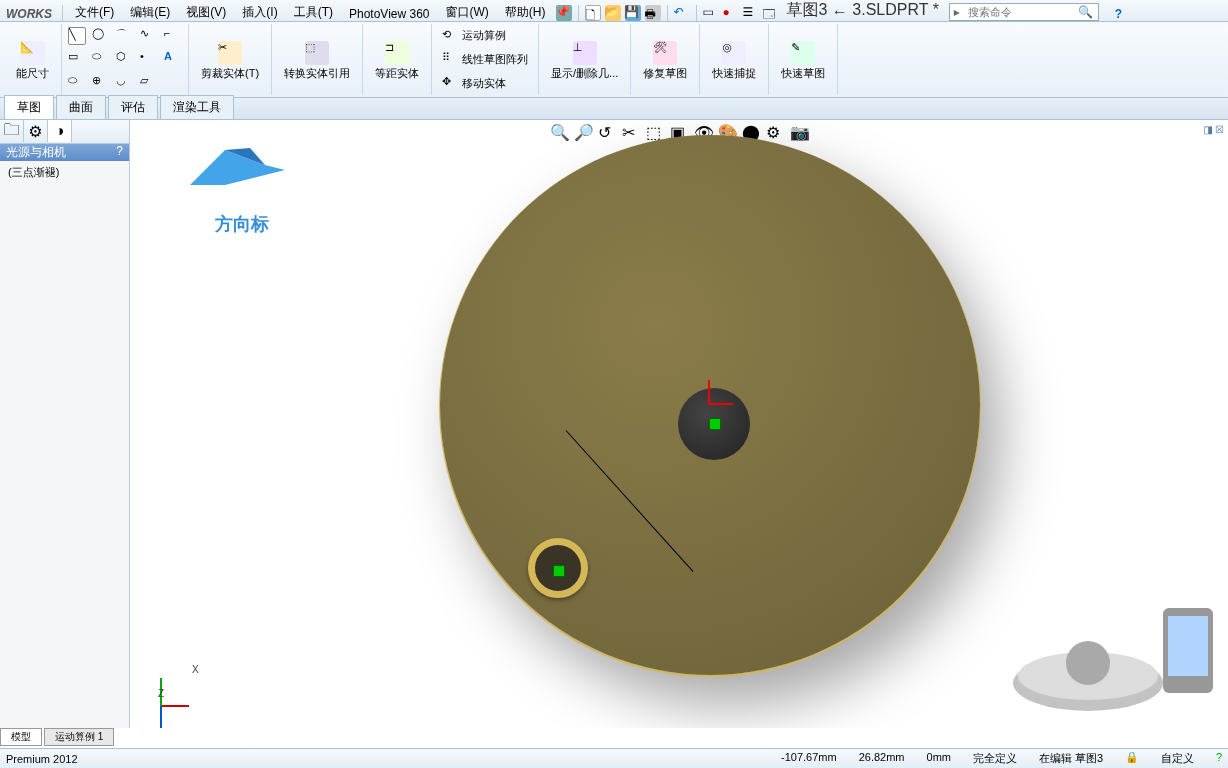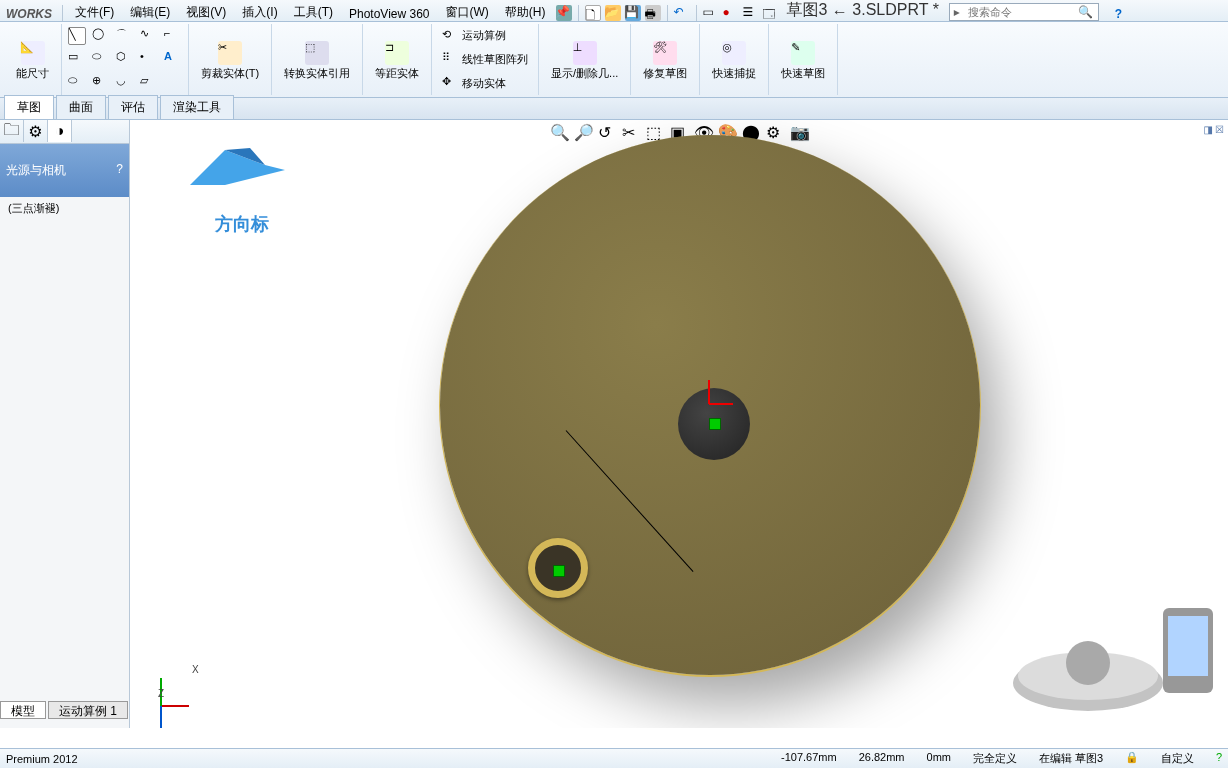--- a/index.html
+++ b/index.html
@@ -26,21 +26,21 @@
 .rrow { display: flex; align-items: center; gap: 4px; padding: 1px 4px; }
 .rrow .si { width: 16px; height: 16px; }
 
 .tabbar { height: 22px; background: linear-gradient(#e8f0f8,#d8e4f0); border-bottom: 1px solid #a8c0d8; display: flex; align-items: end; padding-left: 4px; font-size: 12px; }
 .tabbar .tab { padding: 3px 12px; border: 1px solid #a8c0d8; border-bottom: none; margin-right: 2px; background: #e8f0f8; cursor: pointer; }
 .tabbar .tab.active { background: #fff; }
 
 .sidepanel { position: absolute; left: 0; top: 120px; width: 130px; height: 608px; background: #f4f6f8; border-right: 1px solid #b8c8d8; }
 .sidepanel .ptabs { height: 24px; background: linear-gradient(#f5f9fc,#e4eef6); display: flex; border-bottom: 1px solid #b8c8d8; }
 .sidepanel .ptab { width: 24px; height: 22px; border-right: 1px solid #b8c8d8; display: flex; align-items: center; justify-content: center; }
-.sidepanel .phead { background: linear-gradient(#7fa8d8,#5c8cc8); color: #fff; padding: 18px 6px; font-size: 12px; display: flex; justify-content: space-between; }
+.sidepanel .phead { background: linear-gradient(#7fa8d8,#5c8cc8); color: #fff; padding: 0 6px; font-size: 12px; display: flex; justify-content: space-between; }
 .sidepanel .pitem { padding: 4px 8px; font-size: 11px; }
 
 .viewport { position: absolute; left: 130px; top: 120px; width: 1098px; height: 608px; background: #fff; overflow: hidden; }
 .viewtoolbar { position: absolute; top: 0; left: 50%; transform: translateX(-50%); display: flex; gap: 4px; padding: 2px; }
 .vtb { width: 20px; height: 20px; border: 1px solid transparent; }
 
 .bigcircle { position: absolute; left: 310px; top: 15px; width: 540px; height: 540px; border-radius: 50%; background: radial-gradient(circle at 40% 35%, #8a7d4a, #6b5f38); box-shadow: 0 1px 0 1px #d4b858, 20px 30px 60px rgba(0,0,0,0.35); }
 .centerhole { position: absolute; left: 548px; top: 268px; width: 72px; height: 72px; border-radius: 50%; background: radial-gradient(circle at 40% 35%,#444,#222); }
 .smallring { position: absolute; left: 398px; top: 418px; width: 60px; height: 60px; border-radius: 50%; background: #3a3426; border: 7px solid #d4b858; box-shadow: 0 2px 4px rgba(0,0,0,0.4); }
 .sketchline { position: absolute; left: 436px; top: 310px; width: 190px; height: 1px; background: #000; transform-origin: left; transform: rotate(48deg); }
@@ -49,21 +49,21 @@
 .gp2 { left: 423px; top: 445px; }
 .triad { position: absolute; left: 30px; bottom: 50px; }
 .triad .ax { position: absolute; width: 2px; height: 28px; transform-origin: bottom; }
 .triad .lbl { position: absolute; font-size: 10px; color: #444; }
 .origingizmo { position: absolute; left: 578px; top: 260px; }
 .origingizmo .oax { position: absolute; width: 2px; height: 24px; transform-origin: bottom; }
 
 .watermark-logo { position: absolute; left: 40px; top: 10px; width: 130px; height: 110px; opacity: 0.95; }
 .watermark-gadget { position: absolute; right: 0; bottom: 10px; width: 230px; height: 130px; opacity: 0.5; }
 
-.bottomtabs { position: absolute; left: 0; top: 701px; height: 18px; display: flex; font-size: 12px; }
+.bottomtabs { position: absolute; left: 0; top: 728px; height: 18px; display: flex; font-size: 10px; }
 .bottomtabs .bt { padding: 1px 10px; border: 1px solid #999; background: #e8e8e8; margin-right: 2px; }
 .bottomtabs .bt.active { background: #fff; }
 
 .statusbar { position: absolute; left: 0; bottom: 0; width: 1228px; height: 20px; background: linear-gradient(#f5f9fc,#e4eef6); border-top: 1px solid #a8c0d8; display: flex; align-items: center; font-size: 11px; justify-content: space-between; padding: 0 6px; }
 .statusbar .sright { display: flex; gap: 22px; }
 .panelcorner { position: absolute; right: 4px; top: 124px; display: flex; gap: 2px; font-size: 10px; color: #57a; }
 </style>
 </head>
 <body>
 

